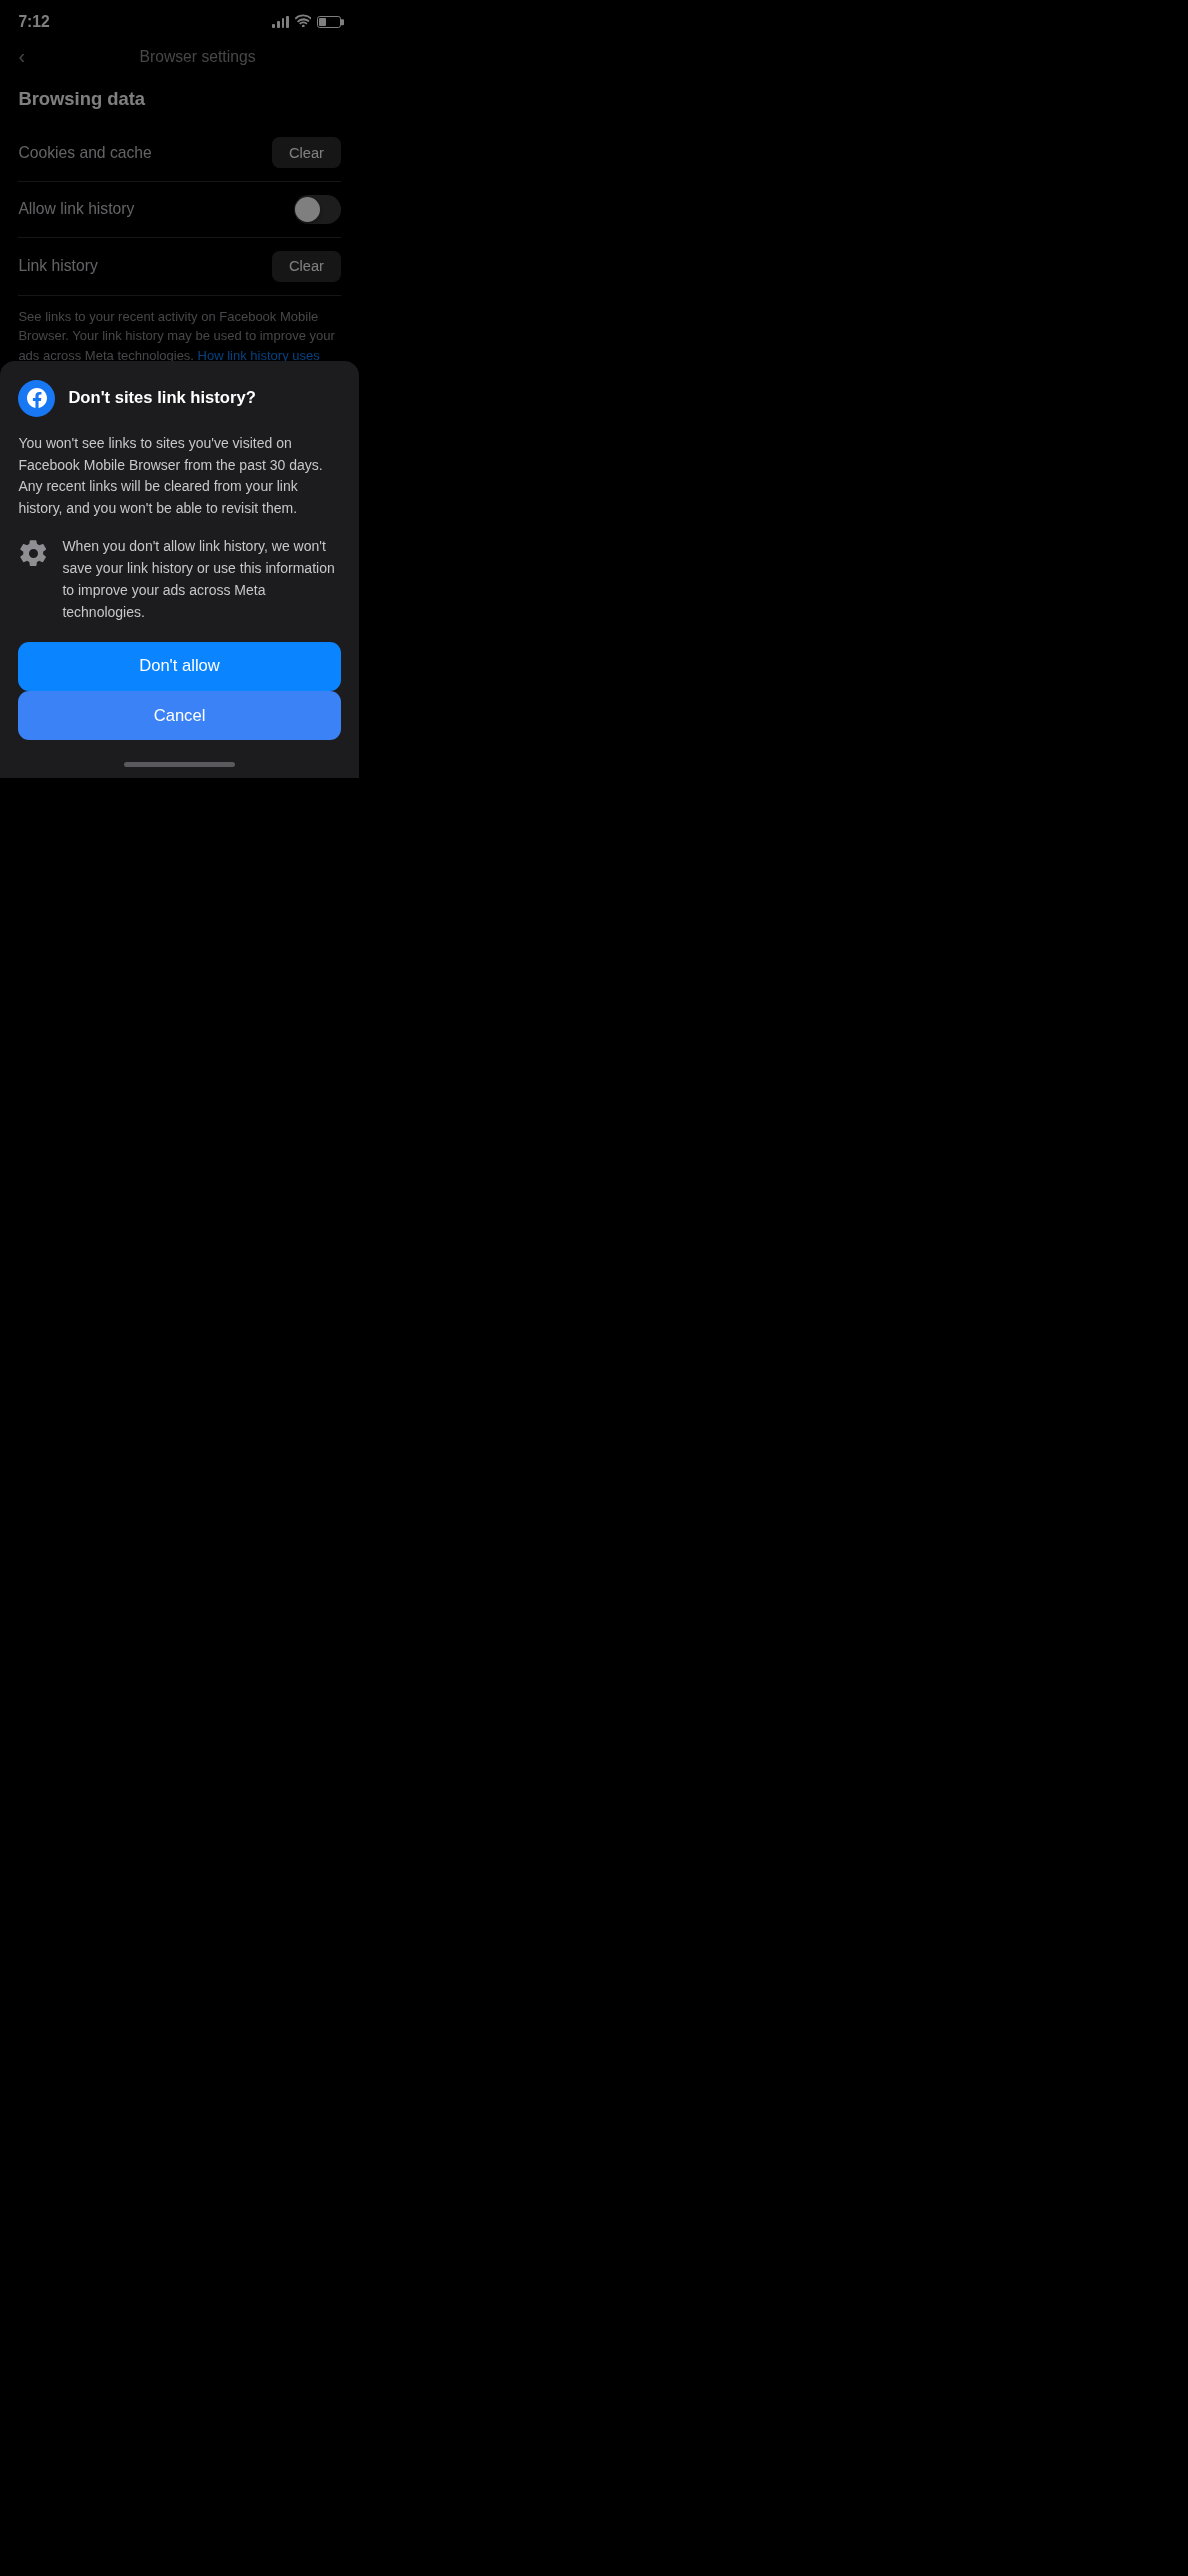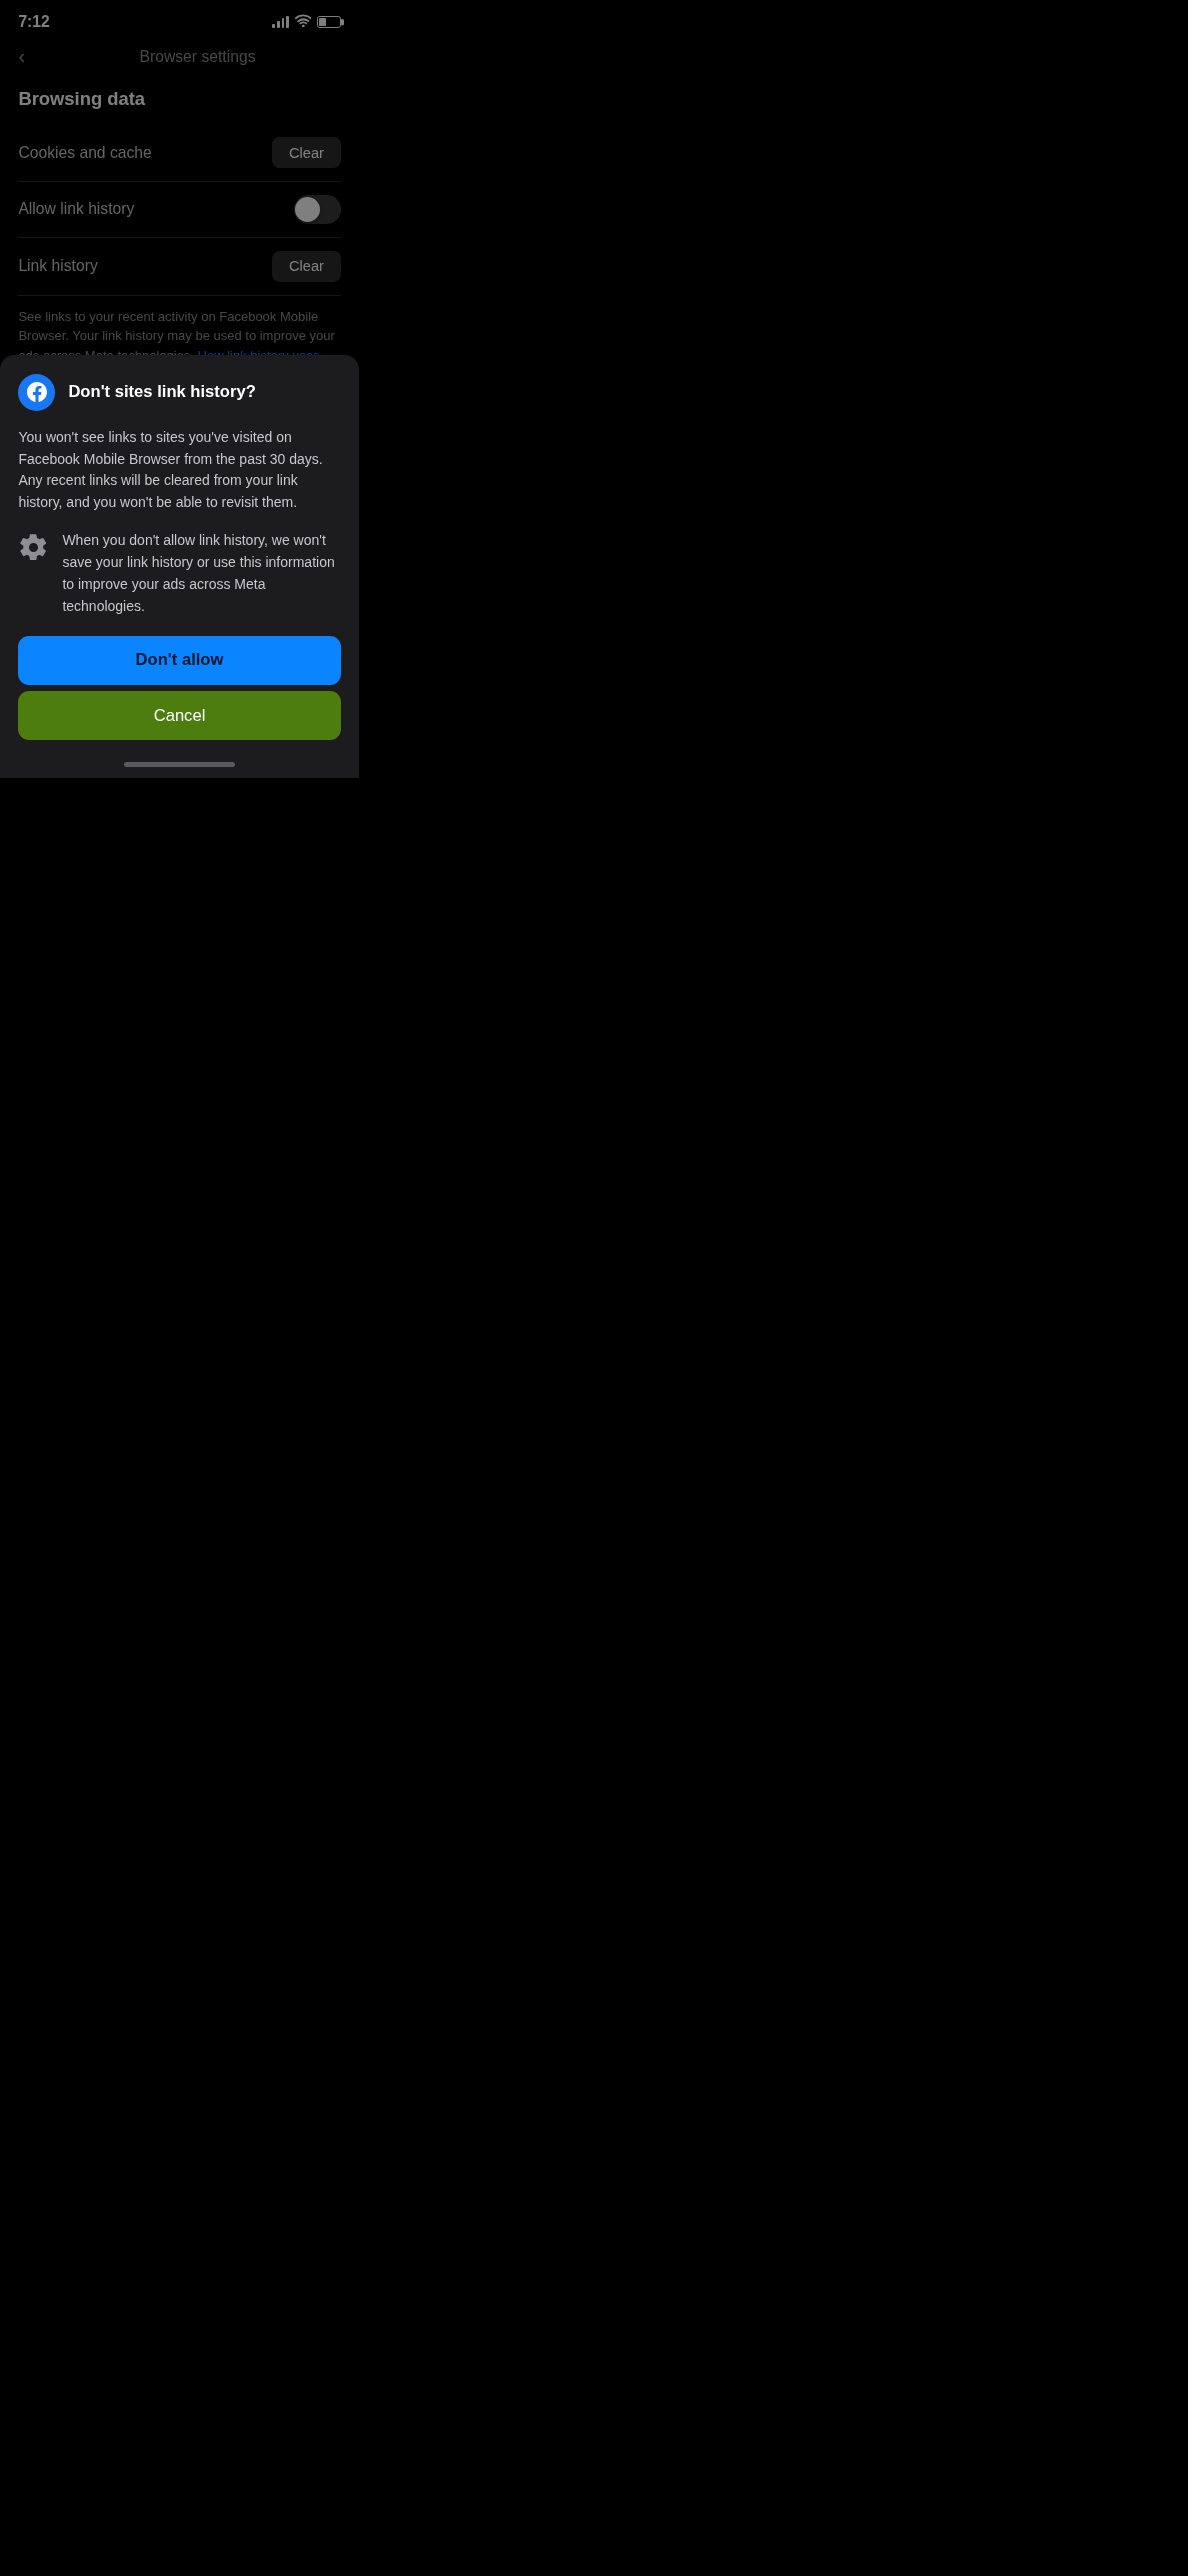--- a/index.html
+++ b/index.html
@@ -292,33 +292,33 @@
     }
 
     
     .modal-buttons {
       margin-top: 18.4px;
     }
 
     .dont-allow-btn {
       width: 100%;
       background: #0a84ff;
-      color: #0f172a;
+      color: #ffffff;
       font-size: 16.6px;
-      font-weight: 700;
+      font-weight: 400;
       border: none;
       border-radius: 11px;
       padding: 14.7px;
       cursor: pointer;
-      margin-bottom: 6px;
+      margin-bottom: 0;
     }
 
     .cancel-btn {
       width: 100%;
-      background: #4d7c0f;
+      background: #3b82f6;
       color: #fff;
       font-size: 16.6px;
       font-weight: 500;
       border: none;
       border-radius: 11px;
       padding: 14.7px;
       cursor: pointer;
       margin-bottom: 14.7px;
     }
 

